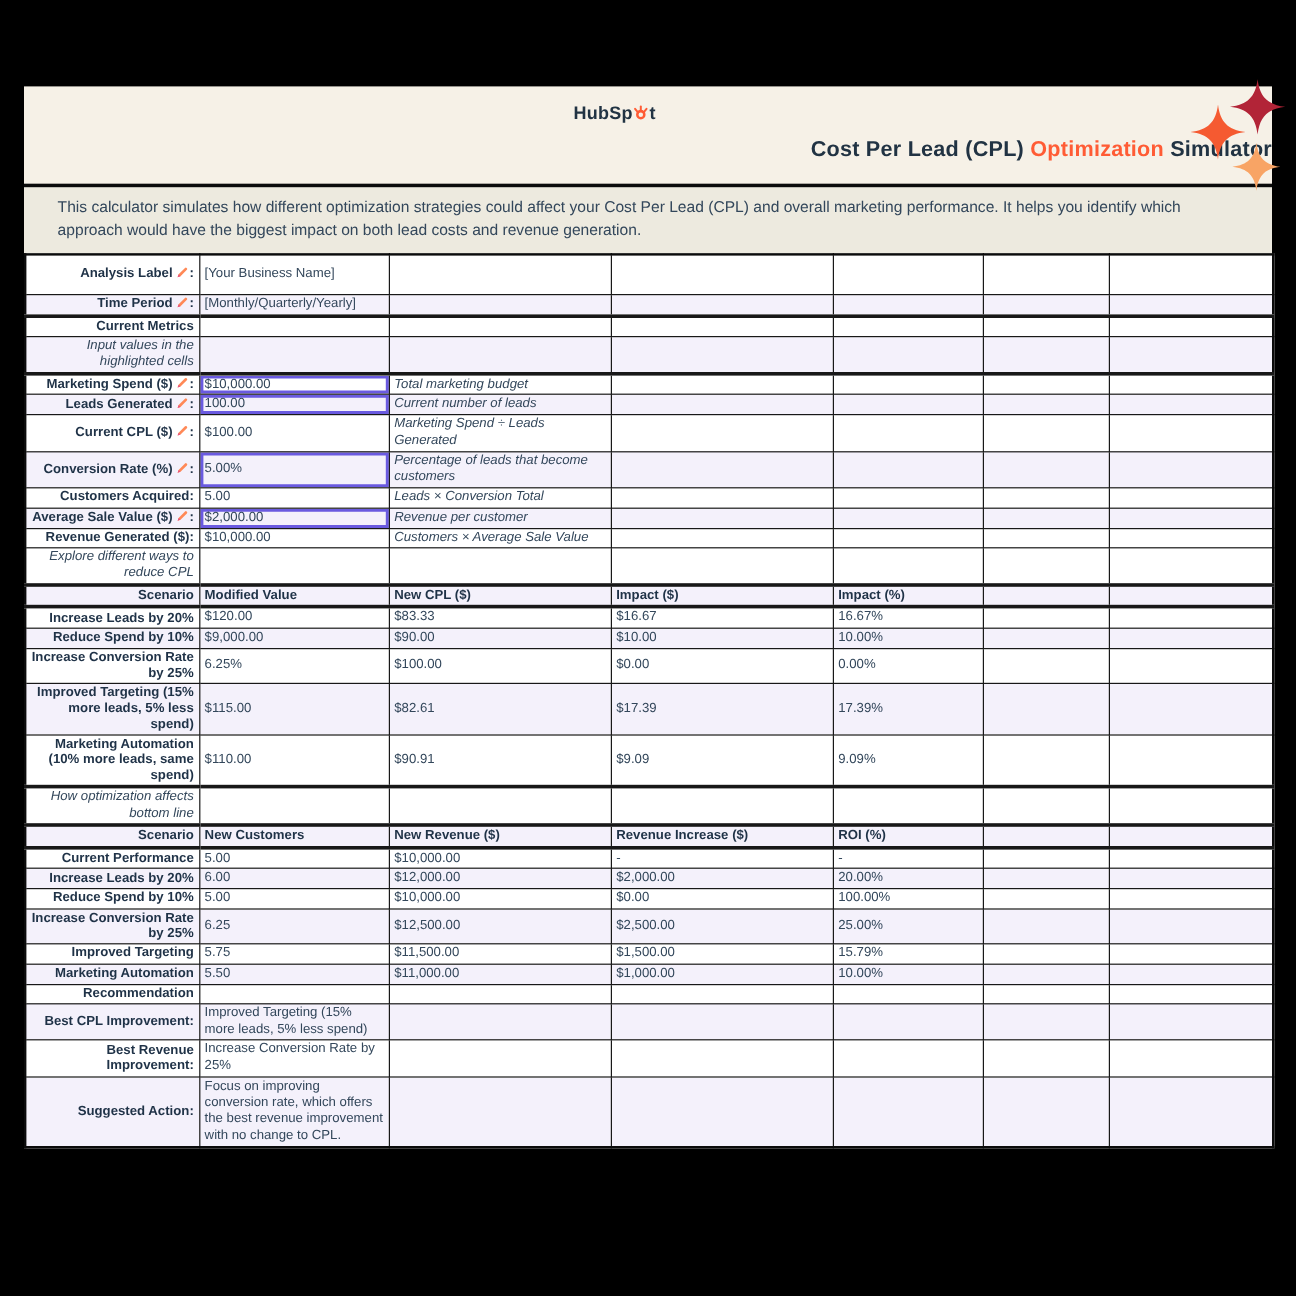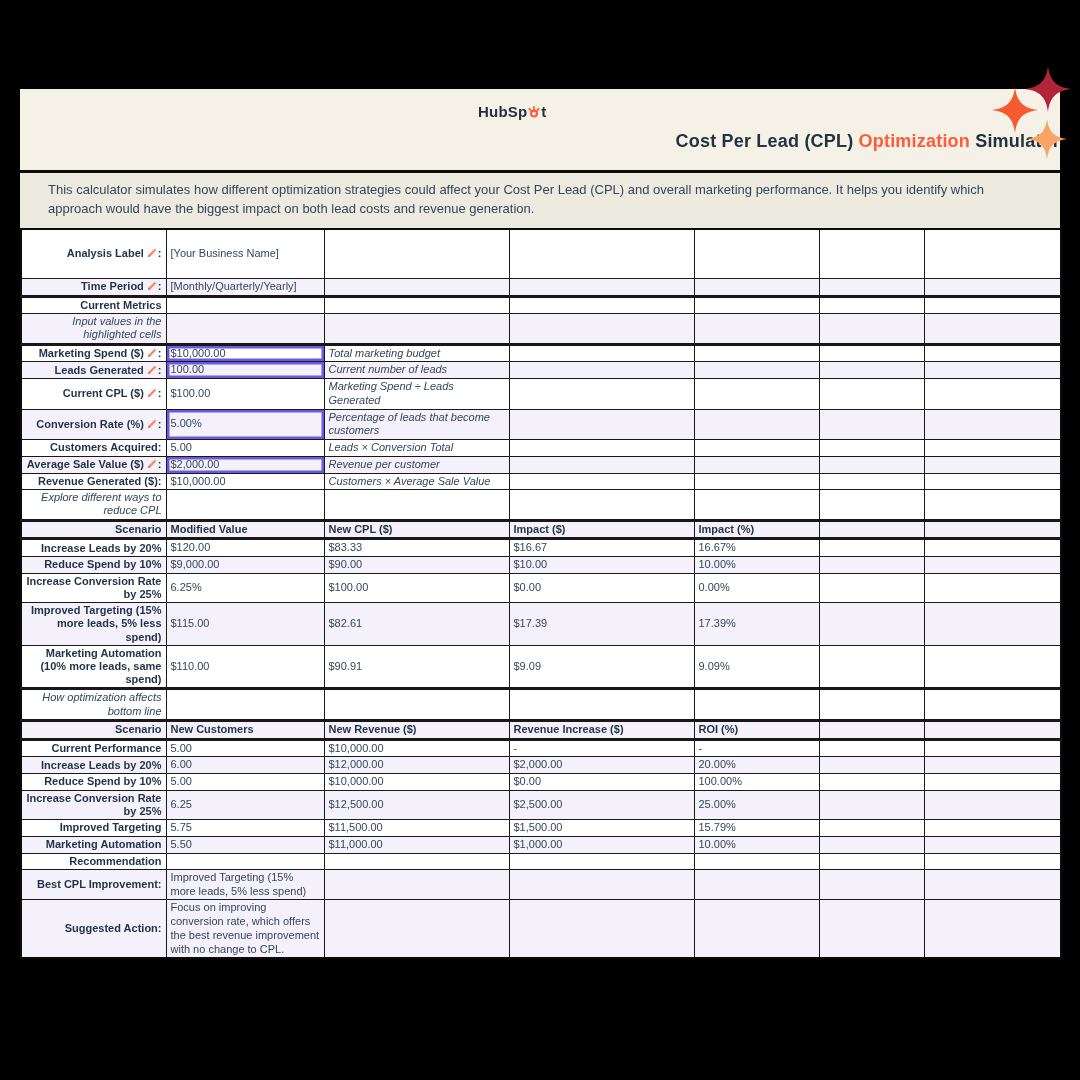--- a/index.html
+++ b/index.html
@@ -1,37 +1,37 @@
 <!DOCTYPE html>
 <html><head>
 <meta charset="utf-8">
 <style>
   * { margin: 0; padding: 0; box-sizing: border-box; }
   html, body { background: #000; }
   body { font-family: "Liberation Sans", "DejaVu Sans", sans-serif; }
   .canvas { position: relative; width: 1080px; height: 1080px; background: #000; overflow: hidden; }
-  .sheet { position: absolute; left: 20px; top: 89px; width: 1040px; }
+  .sheet { position: absolute; left: 20px; top: 72px; width: 1040px; }
 
   
   .band-top { position: relative; background: #f6f1e7; height: 81px; }
   .logo { position: absolute; left: 458px; top: 14px; font-size: 15px; font-weight: bold; color: #213343; letter-spacing: 0.2px; white-space: nowrap; }
   .logo svg { vertical-align: -2px; }
   .title { position: absolute; left: 0; right: 0; top: 42px; text-align: right; font-size: 18px; font-weight: bold; color: #213343; letter-spacing: 0.2px; }
   .title .accent { color: #ff5c35; }
 
   
   .band-desc { background: #edeadf; border-top: 3px solid #0b0b0b; padding: 8px 28px 9px; }
   .band-desc p { text-align: left; font-size: 13px; line-height: 1.45; color: #33475b; }
 
   
   table { border-collapse: collapse; width: 1040px; table-layout: fixed; background: #fff; border: 2.5px solid #0b0b0b; }
   td { border: 1.5px solid #181818; padding: 1px 4px; font-size: 11px; line-height: 1.25; color: #33475b; vertical-align: middle; overflow: hidden; }
   tr.alt td { background: #f4f1fb; }
   tr.thick td { border-bottom-width: 3px; }
-  tr.tall td { height: 50px; }
+  tr.tall td { height: 34px; }
   td.lbl { font-weight: bold; text-align: right; color: #1f3247; line-height: 1.2; }
   td.hint { font-style: italic; text-align: right; line-height: 1.2; }
   td.desc { font-style: italic; }
   td.hdr { font-weight: bold; color: #1f3247; }
   td.hl { box-shadow: inset 0 0 0 2.5px #6a5ae0; }
   td .pencil { display: inline-block; margin: 0 1px 0 3px; vertical-align: -1px; }
 
   
   .sparkles { position: absolute; left: 972px; top: 52px; width: 108px; height: 110px; z-index: 5; pointer-events: none; }
 </style>
@@ -336,20 +336,29 @@
           </tr>
           <tr class="alt">
             <td class="lbl"><span>Best CPL Improvement</span><span>:</span></td>
             <td class="val">Improved Targeting (15% more leads, 5% less spend)</td>
             <td class="desc"></td>
             <td></td>
             <td></td>
             <td></td>
             <td></td>
           </tr>
+          <tr>
+            <td class="lbl"><span>Best Revenue Improvement</span><span>:</span></td>
+            <td class="val">Increase Conversion Rate by 25%</td>
+            <td class="desc"></td>
+            <td></td>
+            <td></td>
+            <td></td>
+            <td></td>
+          </tr>
           <tr class="alt">
             <td class="lbl"><span>Suggested Action</span><span>:</span></td>
             <td class="val">Focus on improving conversion rate, which offers the best revenue improvement with no change to CPL.</td>
             <td class="desc"></td>
             <td></td>
             <td></td>
             <td></td>
             <td></td>
           </tr>
         </tbody>

